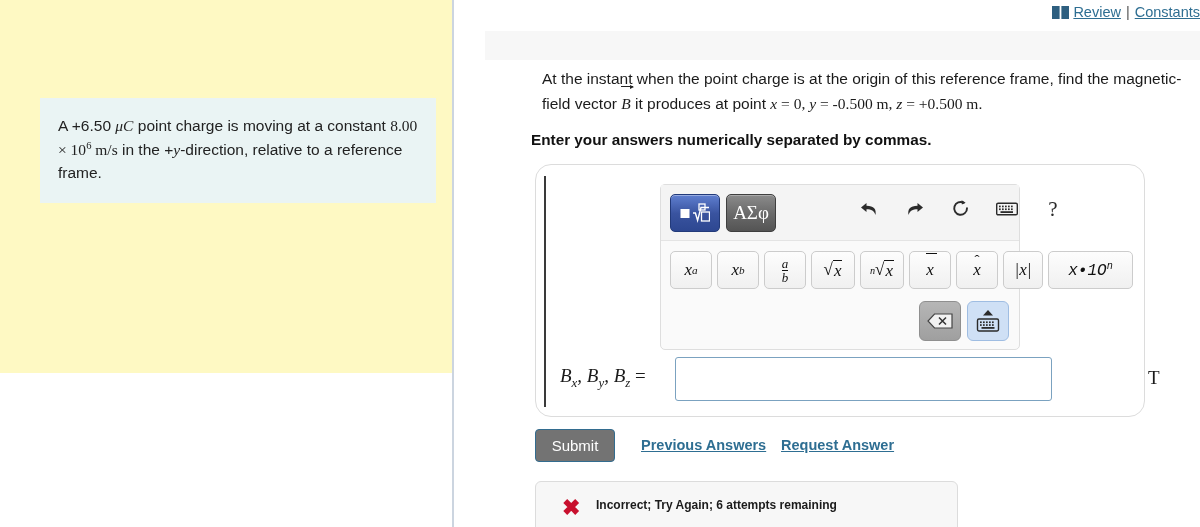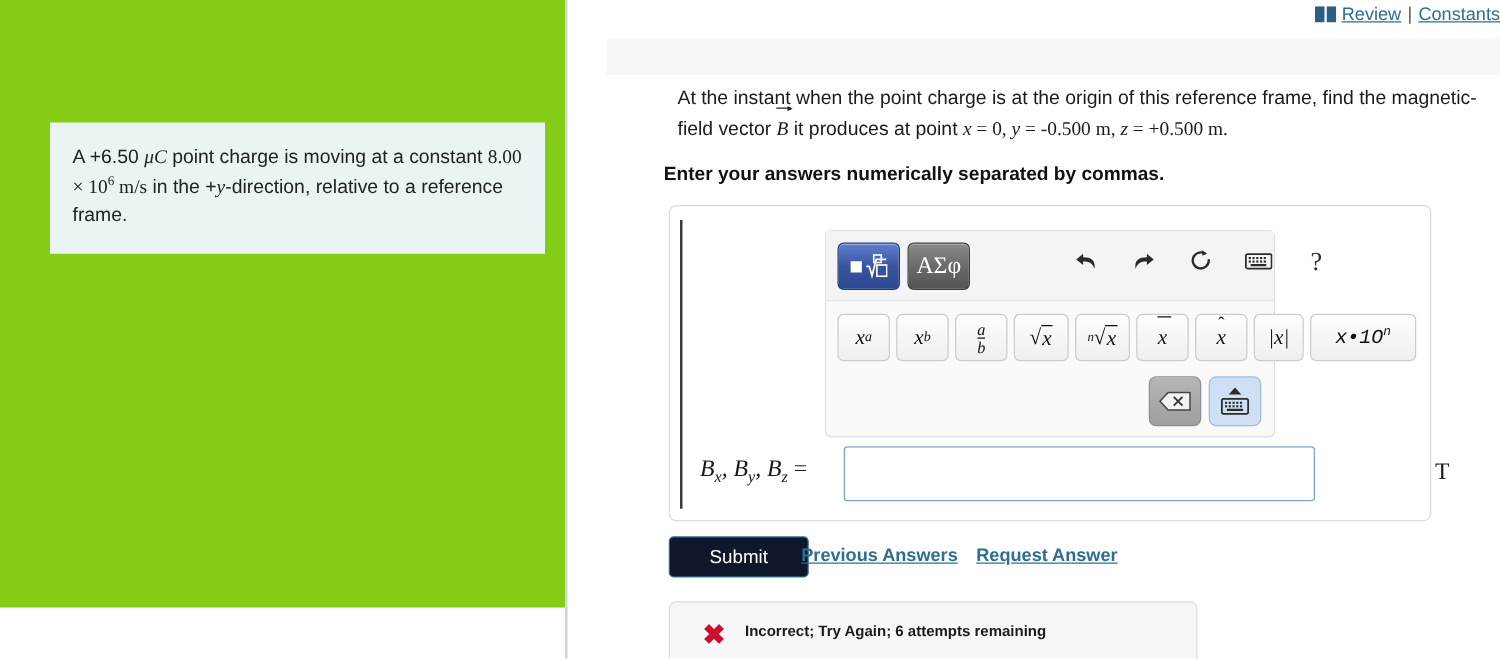--- a/index.html
+++ b/index.html
@@ -6,21 +6,21 @@
   html, body {
     margin: 0; padding: 0;
     width: 1200px; height: 527px;
     background: #ffffff;
     font-family: "Liberation Sans", sans-serif;
     overflow: hidden;
   }
   .page { position: relative; width: 1200px; height: 527px; background: #fff; }
 
   
-  .left-col { position: absolute; left: 0; top: 0; width: 452px; height: 486px; background: #84cc16; }
+  .left-col { position: absolute; left: 0; top: 0; width: 452px; height: 373px; background: #fef9c3; }
   .problem-box {
     position: absolute; left: 40px; top: 98px; width: 396px;
     background: #eaf4f4; padding: 16px 18px 18px 18px;
   }
   .problem-text {
     font-size: 15.5px; color: #222; line-height: 1.52;
     font-family: "Liberation Sans", sans-serif;
   }
   .serif { font-family: "Liberation Serif", serif; }
   .ital { font-family: "Liberation Serif", serif; font-style: italic; }
@@ -64,21 +64,21 @@
   .vec .arrowbar:after {
     content: ""; position: absolute; right: -1px; top: -2.4px;
     border-left: 4px solid #222;
     border-top: 2.4px solid transparent;
     border-bottom: 2.4px solid transparent;
   }
 
   
   .answer-card {
     position: absolute; left: 81px; top: 164px; width: 610px; height: 253px;
-    background: #fff; border: 1px solid #dcdcdc; border-radius: 6px; padding-left: 32px;
+    background: #fff; border: 1px solid #dcdcdc; border-radius: 16px; padding-left: 32px;
   }
   .edit-rail {
     position: absolute; left: 8px; top: 11px; width: 2px; height: 231px;
     background: #3a3a3a;
   }
 
   
   .palette {
     position: absolute; left: 124px; top: 19px; width: 360px; height: 166px;
     background: #fafafa; border: 1px solid #dedede; border-radius: 5px;
@@ -144,22 +144,22 @@
     font-size: 15px; padding: 0 8px; outline: none;
     font-family: "Liberation Serif", serif;
   }
   .unit {
     position: absolute; left: 1148px; top: 367px;
     font-family: "Liberation Serif", serif; font-size: 19px; color: #1a1a1a;
   }
 
   
   .submit-btn {
-    position: absolute; left: 81px; top: 429px; width: 112px; height: 33px;
-    background: #0f172a; border: 1px solid #336c8f; border-radius: 4px;
+    position: absolute; left: 81px; top: 429px; width: 80px; height: 33px;
+    background: #737373; border: 1px solid #336c8f; border-radius: 4px;
     color: #fff; font-size: 15px; cursor: pointer;
     display: flex; align-items: center; justify-content: center;
   }
   .link-ans {
     position: absolute; top: 437px; font-size: 14.5px; font-weight: bold;
     color: #2e6e92; text-decoration: underline; cursor: pointer; white-space: nowrap;
   }
   .link-prev { left: 187px; }
   .link-req  { left: 327px; }
 

